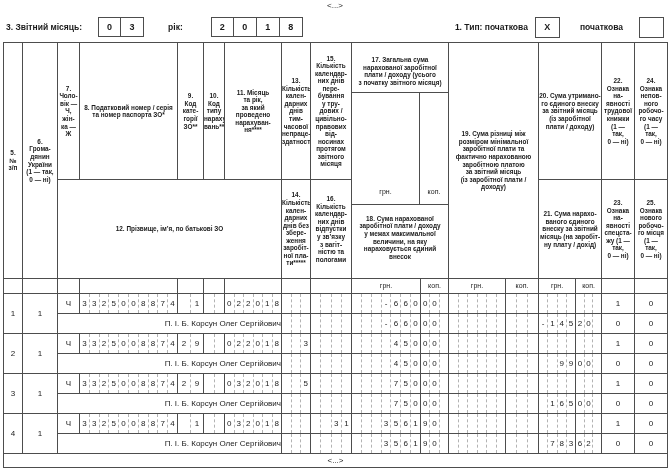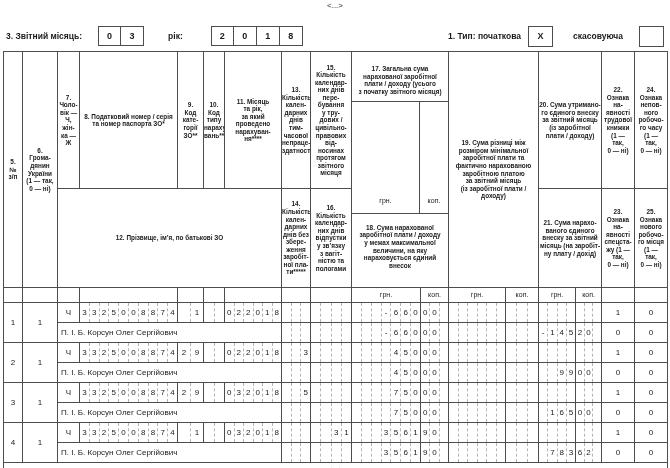--- a/index.html
+++ b/index.html
@@ -1,18 +1,18 @@
 <!DOCTYPE html>
 <html><head>
 <meta charset="utf-8">
 <style>
   *{box-sizing:border-box;margin:0;padding:0}
   html,body{width:670px;height:468px;background:#fff;font-family:"Liberation Sans",sans-serif;color:#1a1a1a;overflow:hidden}
   .ellipsis{text-align:center;font-size:8px;color:#222;height:11px;line-height:11px}
-  .form-row{display:flex;align-items:center;height:22px;margin:14px 6px 4px 6px;font-size:8.5px;font-weight:bold;white-space:nowrap}
+  .form-row{display:flex;align-items:center;height:22px;margin:5px 6px 4px 6px;font-size:8.5px;font-weight:bold;white-space:nowrap}
   .boxes{display:flex}
   .box{width:23px;height:20px;border:1px solid #4d4d4d;display:flex;align-items:center;justify-content:center;font-size:9px;font-weight:bold;background:#fff}
   .box+.box{border-left:none}
   .typebox{width:25px;height:21px;border:1px solid #4d4d4d;display:flex;align-items:center;justify-content:center;font-size:9px;font-weight:bold}
   table{border-collapse:collapse;table-layout:fixed;width:664px;margin-left:3px}
   td{border:1px solid #4d4d4d;padding:0;vertical-align:middle;text-align:center;
      font-size:6.4px;line-height:1.18;font-weight:bold;white-space:pre-line;overflow:hidden}
   tr.hr1>td{height:128px}
   tr.hr2>td{height:92px}
   tr.sub>td{height:15px;font-weight:normal;font-size:7px;white-space:nowrap}
@@ -22,21 +22,21 @@
   .h17wrap{display:flex;flex-direction:column;height:220px}
   .h17t{height:42px;display:flex;align-items:center;justify-content:center;border-bottom:1px solid #4d4d4d;white-space:pre-line}
   .h17m{height:112px;display:flex;border-bottom:1px solid #4d4d4d;font-weight:normal;font-size:7px}
   .h17m .mg{width:68px;border-right:1px solid #4d4d4d;display:flex;align-items:flex-end;justify-content:center;padding-bottom:7px}
   .h17m .mk{flex:1;display:flex;align-items:flex-end;justify-content:center;padding-bottom:7px}
   .h18t{flex:1;display:flex;align-items:center;justify-content:center;white-space:pre-line}
   .cells{display:flex;width:100%;align-items:stretch}
   tr.dr .cells{height:19px}
   .dc{flex:1 1 0;min-width:0;border-right:1px dashed #b3b3b3;display:flex;align-items:center;justify-content:center}
   .dc:last-child{border-right:none}
-  td.name{text-align:left;padding-left:3px}
+  td.name{text-align:right;padding-left:3px}
   .sp{display:inline-block}
 </style>
 </head>
 <body>
 
 <div class="ellipsis">&lt;...&gt;</div>
 
 <div class="form-row">
   <span>3. Звітний місяць:</span>
   <span class="sp" style="width:16px"></span>
@@ -51,21 +51,21 @@
     <span class="box">2</span>
     <span class="box">0</span>
     <span class="box">1</span>
     <span class="box">8</span>
   </span>
   <span class="sp" style="margin-left:auto"></span>
   <span>1. Тип: початкова</span>
   <span class="sp" style="width:7px"></span>
   <span class="typebox">X</span>
   <span class="sp" style="width:20px"></span>
-  <span>скасовуюча</span>
+  <span>початкова</span>
   <span class="sp" style="width:16px"></span>
   <span class="typebox"></span>
 </div>
 
 <table>
   <colgroup>
     <col style="width:19px">
       <col style="width:35px">
       <col style="width:22px">
       <col style="width:98px">

